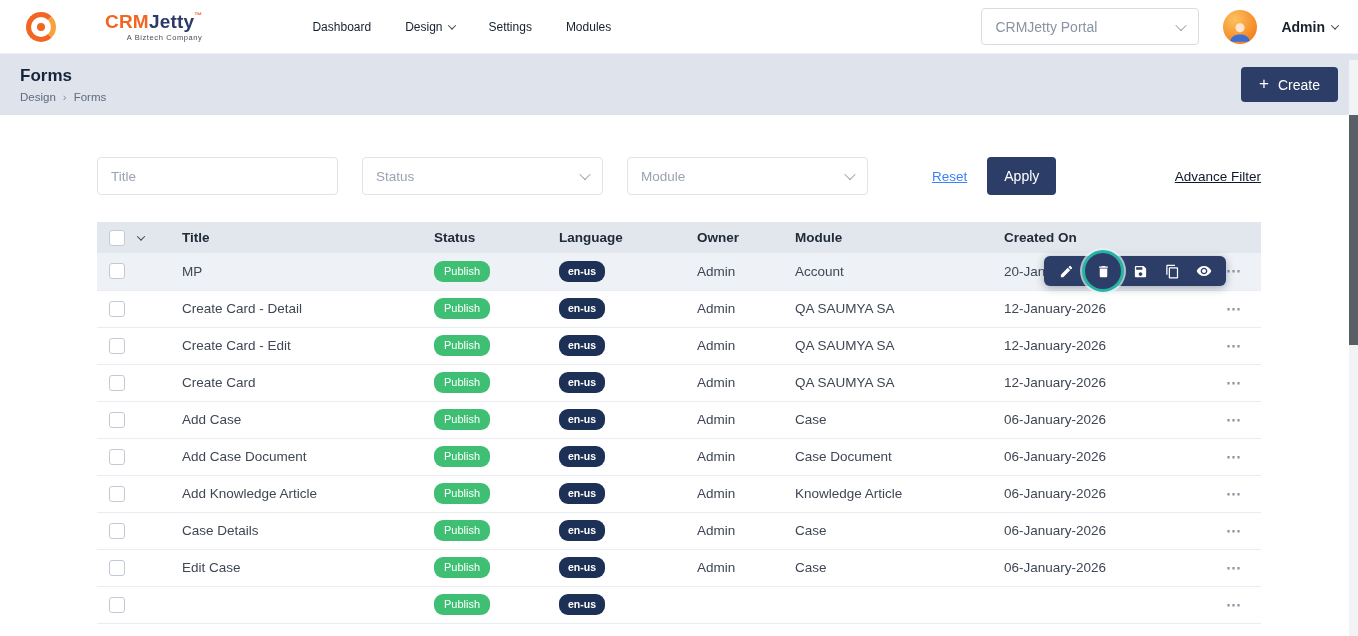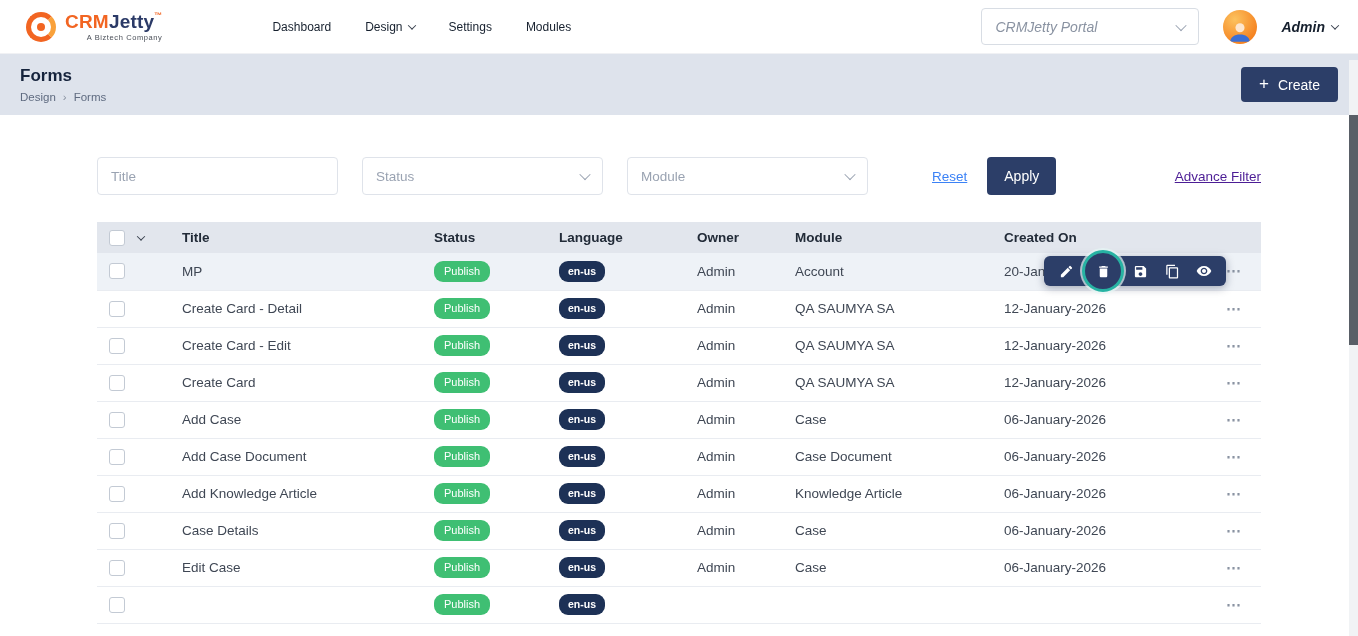--- a/index.html
+++ b/index.html
@@ -5,55 +5,55 @@
   * { box-sizing: border-box; }
   html,body { margin:0; padding:0; }
   body { font-family:"Liberation Sans", sans-serif; background:#fff; }
   .app { width:1358px; height:636px; overflow:hidden; position:relative; background:#fff; }
 
   
   .navbar { height:54px; display:flex; align-items:center; padding:0 20px 0 26px; background:#fff; border-bottom:1px solid #f0f1f4; position:relative; z-index:2; }
   .logo { display:flex; align-items:center; gap:9px; margin-right:110px; cursor:pointer; }
   .logo-mark { width:30px; height:30px; border-radius:50%; border:5px solid #f26522; border-right-color:#f9a13a; position:relative; }
   .logo-mark::after { content:""; position:absolute; width:8px; height:8px; border-radius:50%; background:#f26522; top:6px; left:6px; }
-  .logo-text { display:flex; flex-direction:column; line-height:1; }
+  .logo-text { display:flex; flex-direction:column; line-height:1;margin-left:40px; }
   .logo-line { font-weight:bold; font-size:19px; letter-spacing:0.2px; }
   .crm { color:#f26522; }
   .jetty { color:#2b3a67; }
   .tm { font-size:8px; color:#f26522; vertical-align:top; }
   .tagline { font-size:7.5px; color:#4a4f58; letter-spacing:0.6px; margin-top:3px; align-self:flex-end; }
 
   .main-nav { display:flex; align-items:center; }
   .nav-item { margin-right:34px; font-size:12px; color:#16202e; text-decoration:none; display:inline-flex; align-items:center; gap:6px; cursor:pointer; }
 
   .chev { width:8px; height:8px; border-right:1.6px solid #9aa3b2; border-bottom:1.6px solid #9aa3b2; transform:rotate(45deg) translate(-1px,-1px); display:inline-block; }
   .chev.dark { border-color:#39414e; width:6px; height:6px; }
 
-  .nav-right { margin-left:auto; display:flex; align-items:center; gap:24px;font-style:italic; }
+  .nav-right { margin-left:auto; display:flex; align-items:center; gap:24px; }
   .portal-select { width:218px; height:37px; border:1px solid #d8dde4; border-radius:4px; display:flex; align-items:center; justify-content:space-between; padding:0 13px; color:#8a93a2; font-size:14px; cursor:pointer; background:#fff; }
   .avatar { width:34px; height:34px; border-radius:50%; background:radial-gradient(circle at 35% 28%, #fcc25f, #f58220 75%); display:flex; align-items:flex-end; justify-content:center; overflow:hidden; cursor:pointer; }
   .user { display:flex; align-items:center; gap:7px; font-size:14px; color:#16202e; font-weight:600; cursor:pointer; }
 
   
   .page-header { height:61px; background:#dee3ec; display:flex; align-items:center; justify-content:space-between; padding:0 20px; }
   .page-title { font-size:17px; margin:0; color:#15233c; font-weight:700; }
   .breadcrumb { font-size:11.5px; color:#5f6b80; margin-top:5px; display:flex; gap:7px; align-items:center; }
   .breadcrumb .sep { color:#8a93a2; }
   .create-btn { background:#2c3e68; color:#fff; border:none; border-radius:4px; height:35px; padding:0 18px; font-size:14px; display:flex; align-items:center; gap:9px; cursor:pointer; font-family:inherit; }
   .create-btn .plus { font-size:17px; font-weight:400; margin-top:-2px; }
 
   
   .content { width:1164px; margin:0 auto; padding-top:42px; }
   .filter-bar { display:flex; align-items:center; margin-bottom:27px; }
   .title-input { width:241px; height:38px; border:1px solid #dfe3ea; border-radius:4px; padding:0 13px; font-size:13.5px; color:#333; margin-right:24px; outline:none; font-family:inherit; }
   .title-input::placeholder { color:#9aa3b2; }
   .select { width:241px; height:38px; border:1px solid #dfe3ea; border-radius:4px; display:flex; align-items:center; justify-content:space-between; padding:0 13px; color:#9aa3b2; font-size:13.5px; margin-right:24px; cursor:pointer; background:#fff; }
   .reset-link { color:#3b82f6; font-size:13.5px; text-decoration:underline; margin-right:20px; cursor:pointer;margin-left:40px; }
   .apply-btn { background:#2c3e68; color:#fff; border:none; border-radius:4px; height:38px; padding:0 17px; font-size:14px; cursor:pointer; font-family:inherit; }
-  .advance-link { margin-left:auto; color:#4c1d95; font-size:13.5px; text-decoration:underline; cursor:pointer; }
+  .advance-link { margin-left:auto; color:#0f172a; font-size:13.5px; text-decoration:underline; cursor:pointer; }
 
   
   table { width:100%; border-collapse:collapse; table-layout:fixed; }
   thead th { background:#e2e6ed; font-size:13.5px; font-weight:700; color:#222b38; text-align:left; height:31px; padding:0 14px 0 0; }
   thead th.check-th { padding-left:12px; }
   tbody td { font-size:13.5px; color:#3f4754; height:37px; border-bottom:1px solid #e9ecf1; padding:0 14px 0 0; overflow:hidden; white-space:nowrap; }
   tbody td.check-td { padding-left:12px; }
   tbody tr.hovered { background:#eef2f7; }
   .checkbox { display:inline-block; width:16px; height:16px; border:1.5px solid #c3cad4; border-radius:3px; background:#fff; vertical-align:middle; cursor:pointer; }
   .th-chev { margin-left:9px; vertical-align:middle; cursor:pointer; }

